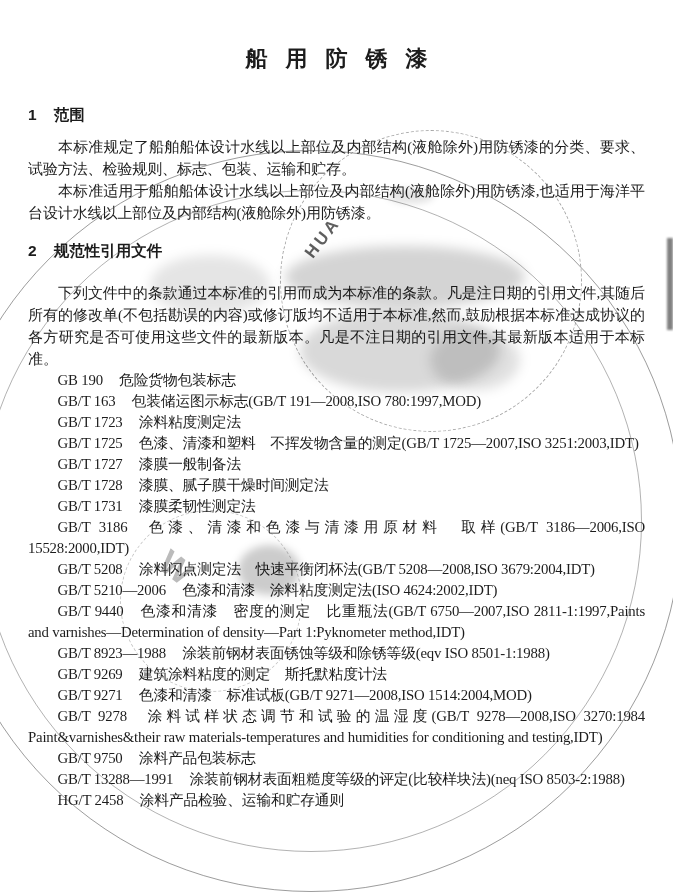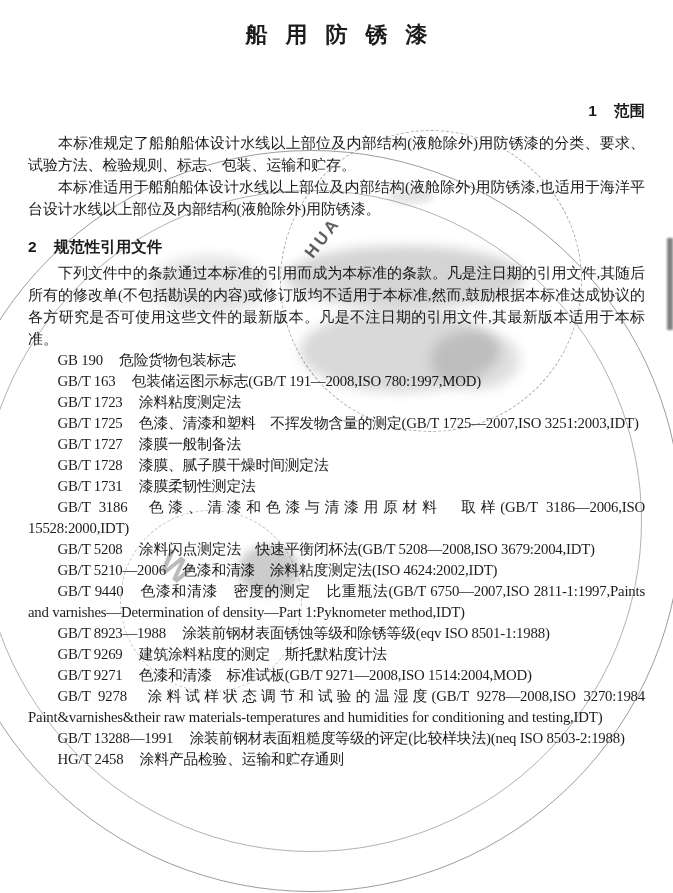--- a/index.html
+++ b/index.html
@@ -1,34 +1,34 @@
 <!DOCTYPE html>
 <html><head>
 <meta charset="utf-8">
 <style>
   html,body{margin:0;padding:0;}
   body{
     width:673px;height:893px;position:relative;overflow:hidden;
     background:#ffffff;color:#1c1c1c;
     font-family:"Liberation Serif","DejaVu Serif",serif;
   }
-  .page{position:absolute;inset:0;padding:12px 28px 0 28px;box-sizing:border-box;z-index:1;}
+  .page{position:absolute;inset:0;padding:36px 28px 0 28px;box-sizing:border-box;z-index:1;}
   .doc-title{
     text-align:center;font-size:22px;font-weight:bold;
     letter-spacing:18px;text-indent:18px;margin:8px 0 0 0;
     font-family:"Liberation Sans","DejaVu Sans",sans-serif;
   }
   section{display:block;}
   .sec-heading{
     font-family:"Liberation Sans","DejaVu Sans",sans-serif;
     font-weight:bold;font-size:15.5px;margin:0;line-height:22px;
   }
   .sec-num{margin-right:1.1em;}
-  section[data-name="section-1"] .sec-heading{margin-top:50px;margin-bottom:10px;text-align:right;}
-  section[data-name="section-2"] .sec-heading{margin-top:16px;margin-bottom:4px;}
+  section[data-name="section-1"] .sec-heading{margin-top:30px;margin-bottom:10px;}
+  section[data-name="section-2"] .sec-heading{margin-top:16px;margin-bottom:20px;}
   .para{
     margin:0;font-size:15px;line-height:22px;text-indent:2em;
     text-align:justify;letter-spacing:-0.1px;
   }
   .para.ref{font-size:14.8px;line-height:21px;letter-spacing:-0.2px;text-align:justify;}
   .ref-code{margin-right:1.1em;}
   
   .overlay{position:absolute;inset:0;z-index:3;pointer-events:none;}
   .arc{position:absolute;border-radius:50%;}
   .arc1{left:-60px;top:150px;width:740px;height:740px;border:1.4px solid rgba(75,75,75,0.55);}
@@ -76,20 +76,21 @@
         <p class="para ref" data-name="reference-item"><span class="ref-code" data-name="reference-code">GB/T 1728</span><span data-name="reference-title">漆膜、腻子膜干燥时间测定法</span></p>
         <p class="para ref" data-name="reference-item"><span class="ref-code" data-name="reference-code">GB/T 1731</span><span data-name="reference-title">漆膜柔韧性测定法</span></p>
         <p class="para ref" data-name="reference-item"><span class="ref-code" data-name="reference-code">GB/T 3186</span><span data-name="reference-title">色漆、清漆和色漆与清漆用原材料　取样(GB/T 3186—2006,ISO 15528:2000,IDT)</span></p>
         <p class="para ref" data-name="reference-item"><span class="ref-code" data-name="reference-code">GB/T 5208</span><span data-name="reference-title">涂料闪点测定法　快速平衡闭杯法(GB/T 5208—2008,ISO 3679:2004,IDT)</span></p>
         <p class="para ref" data-name="reference-item"><span class="ref-code" data-name="reference-code">GB/T 5210—2006</span><span data-name="reference-title">色漆和清漆　涂料粘度测定法(ISO 4624:2002,IDT)</span></p>
         <p class="para ref" data-name="reference-item"><span class="ref-code" data-name="reference-code">GB/T 9440</span><span data-name="reference-title">色漆和清漆　密度的测定　比重瓶法(GB/T 6750—2007,ISO 2811-1:1997,Paints and varnishes—Determination of density—Part 1:Pyknometer method,IDT)</span></p>
         <p class="para ref" data-name="reference-item"><span class="ref-code" data-name="reference-code">GB/T 8923—1988</span><span data-name="reference-title">涂装前钢材表面锈蚀等级和除锈等级(eqv ISO 8501-1:1988)</span></p>
         <p class="para ref" data-name="reference-item"><span class="ref-code" data-name="reference-code">GB/T 9269</span><span data-name="reference-title">建筑涂料粘度的测定　斯托默粘度计法</span></p>
         <p class="para ref" data-name="reference-item"><span class="ref-code" data-name="reference-code">GB/T 9271</span><span data-name="reference-title">色漆和清漆　标准试板(GB/T 9271—2008,ISO 1514:2004,MOD)</span></p>
         <p class="para ref" data-name="reference-item"><span class="ref-code" data-name="reference-code">GB/T 9278</span><span data-name="reference-title">涂料试样状态调节和试验的温湿度(GB/T 9278—2008,ISO 3270:1984 Paint&amp;varnishes&amp;their raw materials-temperatures and humidities for conditioning and testing,IDT)</span></p>
+        <p class="para ref" data-name="reference-item"><span class="ref-code" data-name="reference-code">GB/T 9750</span><span data-name="reference-title">涂料产品包装标志</span></p>
         <p class="para ref" data-name="reference-item"><span class="ref-code" data-name="reference-code">GB/T 13288—1991</span><span data-name="reference-title">涂装前钢材表面粗糙度等级的评定(比较样块法)(neq ISO 8503-2:1988)</span></p>
         <p class="para ref" data-name="reference-item"><span class="ref-code" data-name="reference-code">HG/T 2458</span><span data-name="reference-title">涂料产品检验、运输和贮存通则</span></p>
       </section>
     </div>
 </div>
 
 <div class="overlay" data-name="scan-artifacts-overlay">
   <div class="arc arc1" data-name="stamp-circle-outer"></div>
   <div class="arc arc2" data-name="stamp-circle-inner"></div>
   <div class="arc arc3" data-name="stamp-circle-small"></div>

